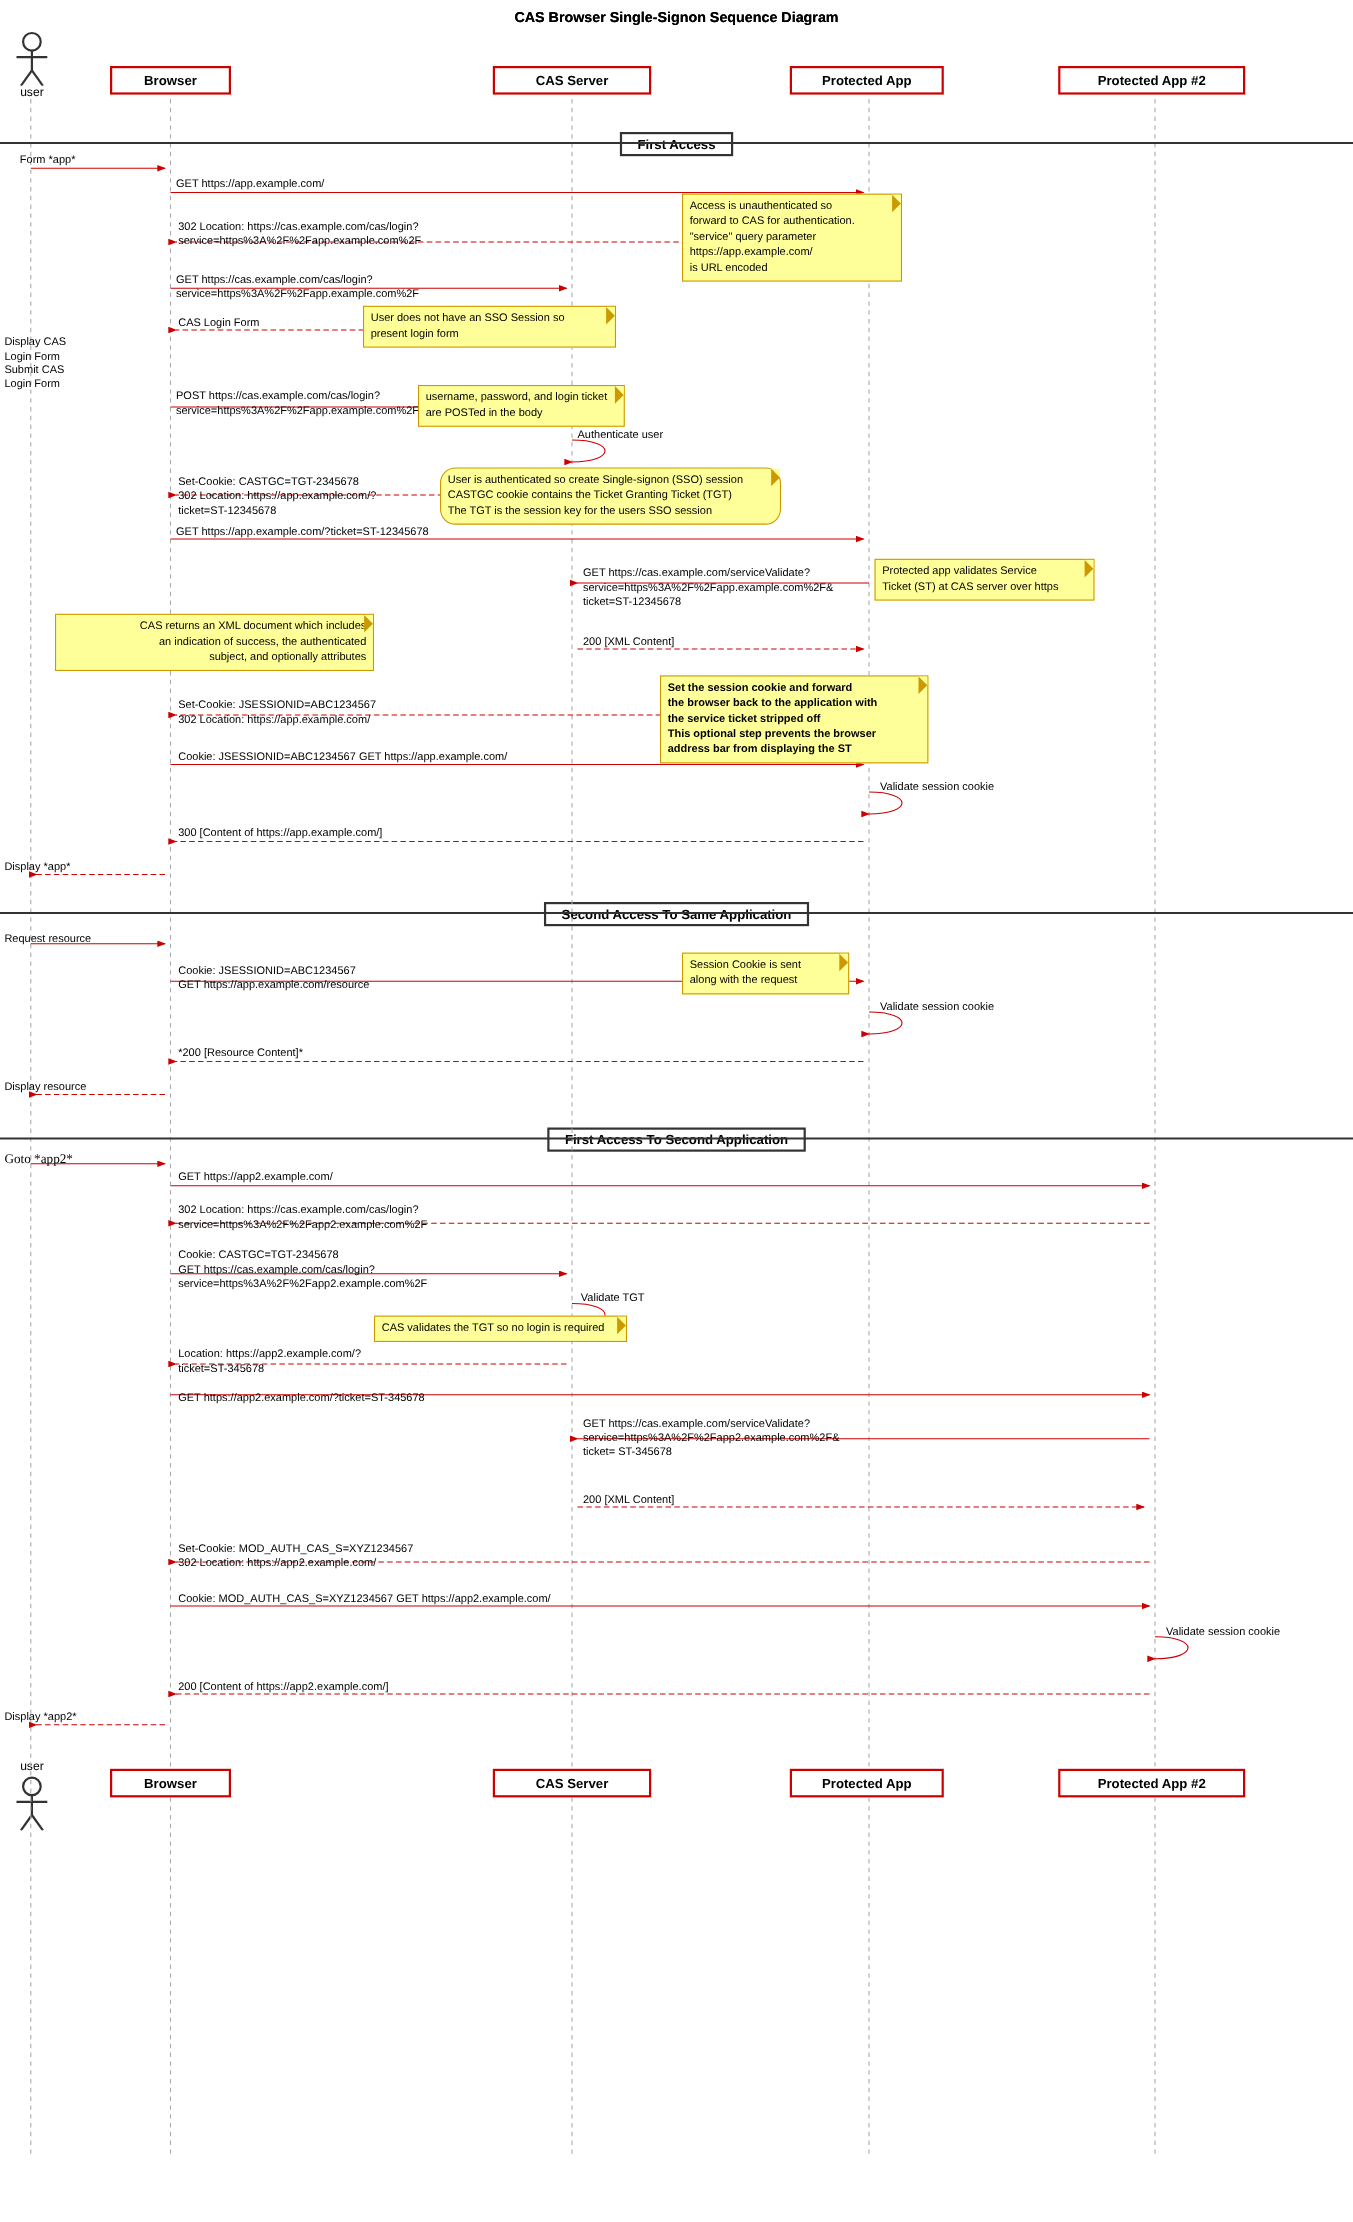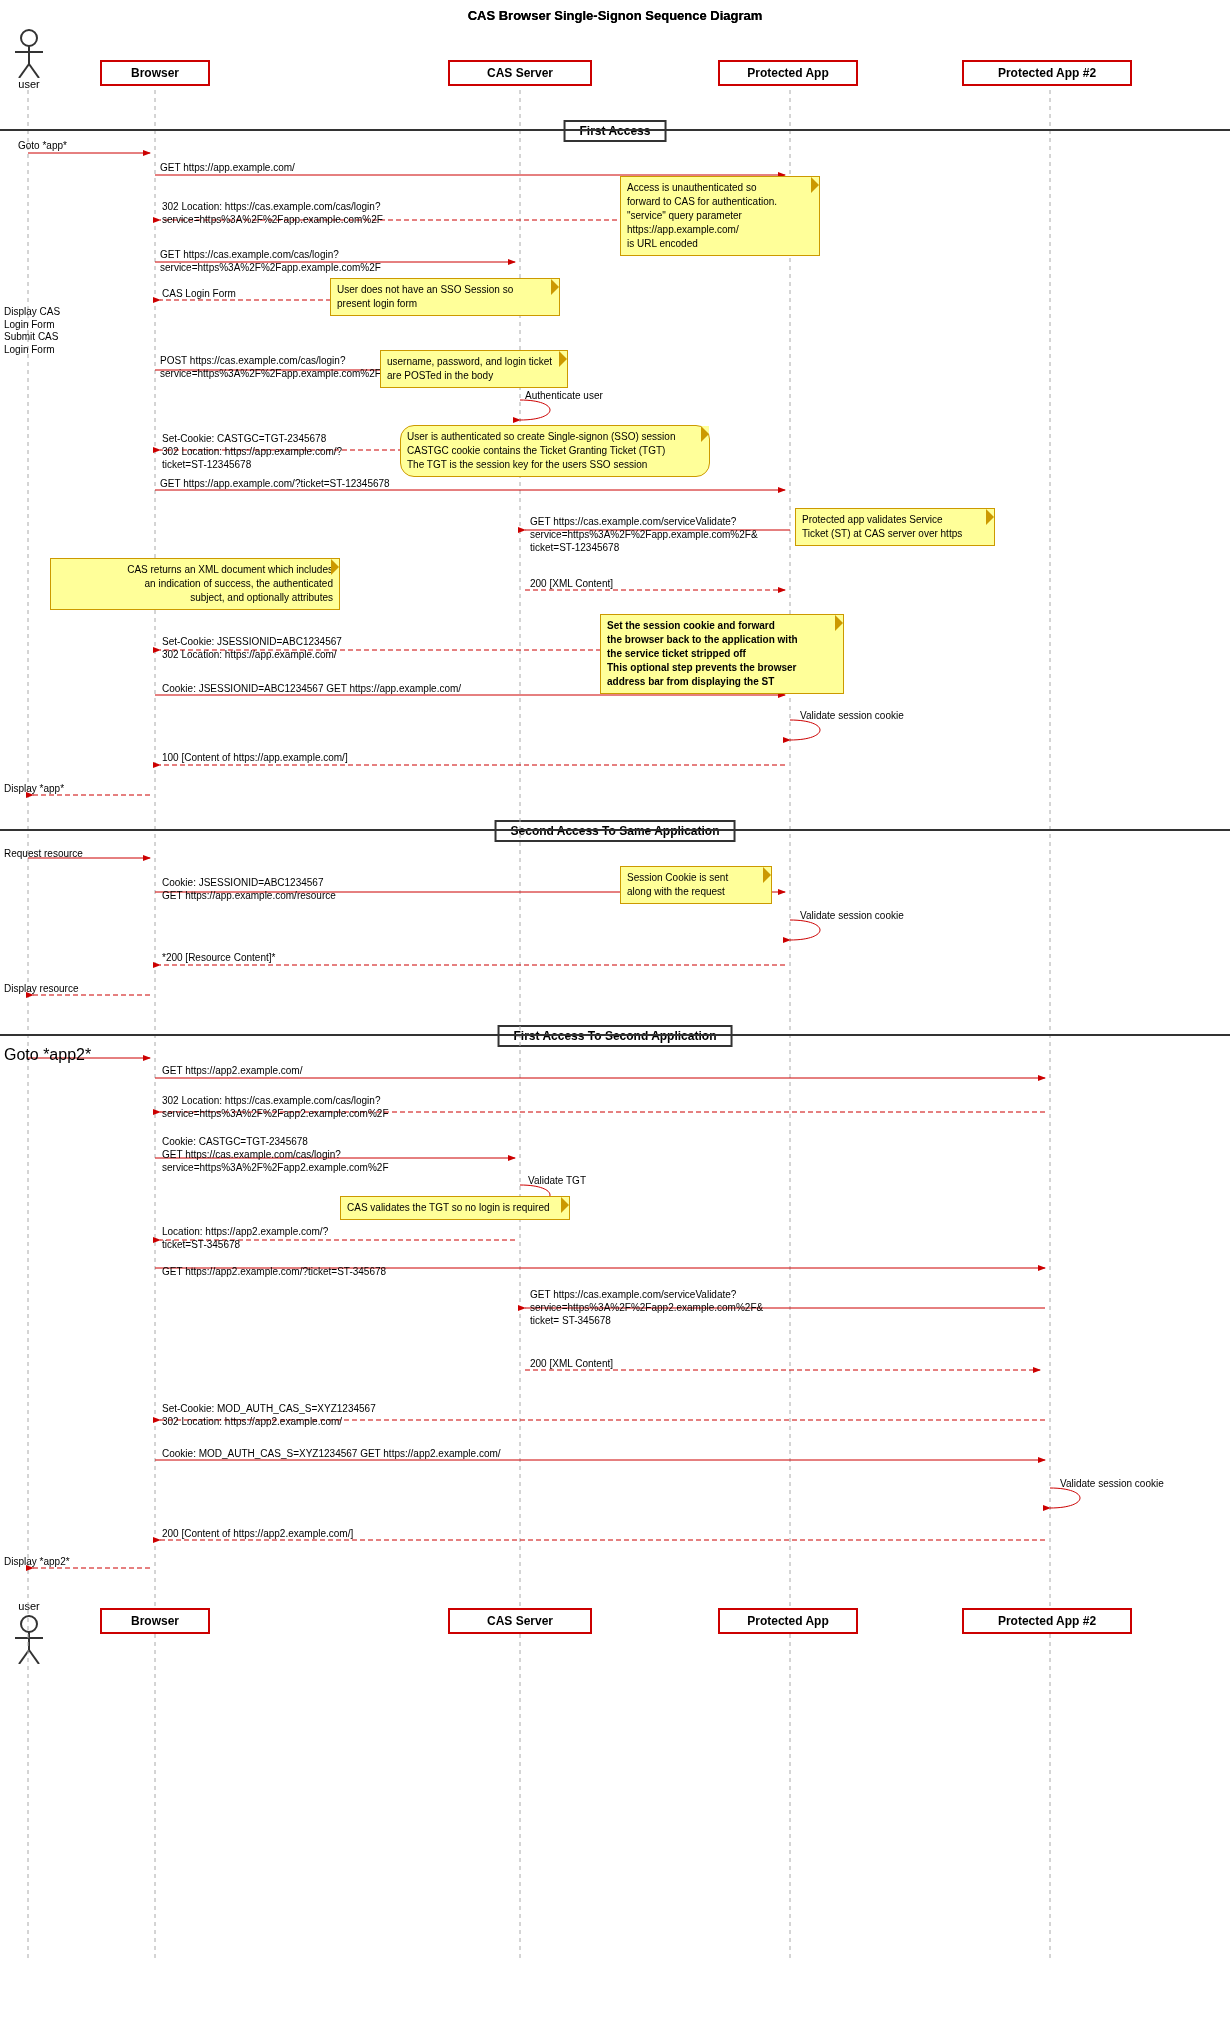--- a/index.html
+++ b/index.html
@@ -204,21 +204,21 @@
 </div>
 
 <div style="position:absolute;top:820px;left:50%;transform:translateX(-50%);border:2px solid #333;background:#fff;padding:2px 14px;font-weight:bold;font-size:12px;white-space:nowrap;z-index:6;">
   <span>Second Access To Same Application</span>
 </div>
 
 <div style="position:absolute;top:1025px;left:50%;transform:translateX(-50%);border:2px solid #333;background:#fff;padding:2px 14px;font-weight:bold;font-size:12px;white-space:nowrap;z-index:6;">
   <span>First Access To Second Application</span>
 </div>
 
-<div style="position:absolute;top:140px;left:18px;font-size:10px;z-index:9;white-space:nowrap;">Goto *app*</div>
+<div style="position:absolute;top:140px;left:18px;font-size:10px;z-index:9;white-space:nowrap;">Form *app*</div>
 
 <div style="position:absolute;top:162px;left:160px;font-size:10px;z-index:9;">GET https://app.example.com/</div>
 
 <div style="position:absolute;top:200px;left:162px;font-size:10px;z-index:9;line-height:1.3;">
   302 Location: https://cas.example.com/cas/login?<br>service=https%3A%2F%2Fapp.example.com%2F
 </div>
 
 <div style="position:absolute;top:248px;left:160px;font-size:10px;z-index:9;line-height:1.3;">
   GET https://cas.example.com/cas/login?<br>service=https%3A%2F%2Fapp.example.com%2F
 </div>
@@ -252,37 +252,37 @@
 <div style="position:absolute;top:578px;left:530px;font-size:10px;z-index:9;">200 [XML Content]</div>
 
 <div style="position:absolute;top:635px;left:162px;font-size:10px;z-index:9;line-height:1.3;">
   Set-Cookie: JSESSIONID=ABC1234567<br>302 Location: https://app.example.com/
 </div>
 
 <div style="position:absolute;top:683px;left:162px;font-size:10px;z-index:9;">Cookie: JSESSIONID=ABC1234567 GET https://app.example.com/</div>
 
 <div style="position:absolute;top:710px;left:800px;font-size:10px;z-index:9;">Validate session cookie</div>
 
-<div style="position:absolute;top:752px;left:162px;font-size:10px;z-index:9;">100 [Content of https://app.example.com/]</div>
+<div style="position:absolute;top:752px;left:162px;font-size:10px;z-index:9;">300 [Content of https://app.example.com/]</div>
 
 <div style="position:absolute;top:783px;left:4px;font-size:10px;z-index:9;white-space:nowrap;">Display *app*</div>
 
 <div style="position:absolute;top:848px;left:4px;font-size:10px;z-index:9;white-space:nowrap;">Request resource</div>
 
 <div style="position:absolute;top:876px;left:162px;font-size:10px;z-index:9;line-height:1.3;">
   Cookie: JSESSIONID=ABC1234567<br>GET https://app.example.com/resource
 </div>
 
 <div style="position:absolute;top:910px;left:800px;font-size:10px;z-index:9;">Validate session cookie</div>
 
 <div style="position:absolute;top:952px;left:162px;font-size:10px;z-index:9;">*200 [Resource Content]*</div>
 
 <div style="position:absolute;top:983px;left:4px;font-size:10px;z-index:9;white-space:nowrap;">Display resource</div>
 
-<div style="position:absolute;top:1046px;left:4px;font-size:16px;z-index:9;white-space:nowrap;">Goto *app2*</div>
+<div style="position:absolute;top:1046px;left:4px;font-size:12px;z-index:9;white-space:nowrap;font-family:Liberation Serif, serif;">Goto *app2*</div>
 
 <div style="position:absolute;top:1065px;left:162px;font-size:10px;z-index:9;">GET https://app2.example.com/</div>
 
 <div style="position:absolute;top:1094px;left:162px;font-size:10px;z-index:9;line-height:1.3;">
   302 Location: https://cas.example.com/cas/login?<br>service=https%3A%2F%2Fapp2.example.com%2F
 </div>
 
 <div style="position:absolute;top:1135px;left:162px;font-size:10px;z-index:9;line-height:1.3;">
   Cookie: CASTGC=TGT-2345678<br>GET https://cas.example.com/cas/login?<br>service=https%3A%2F%2Fapp2.example.com%2F
 </div>

